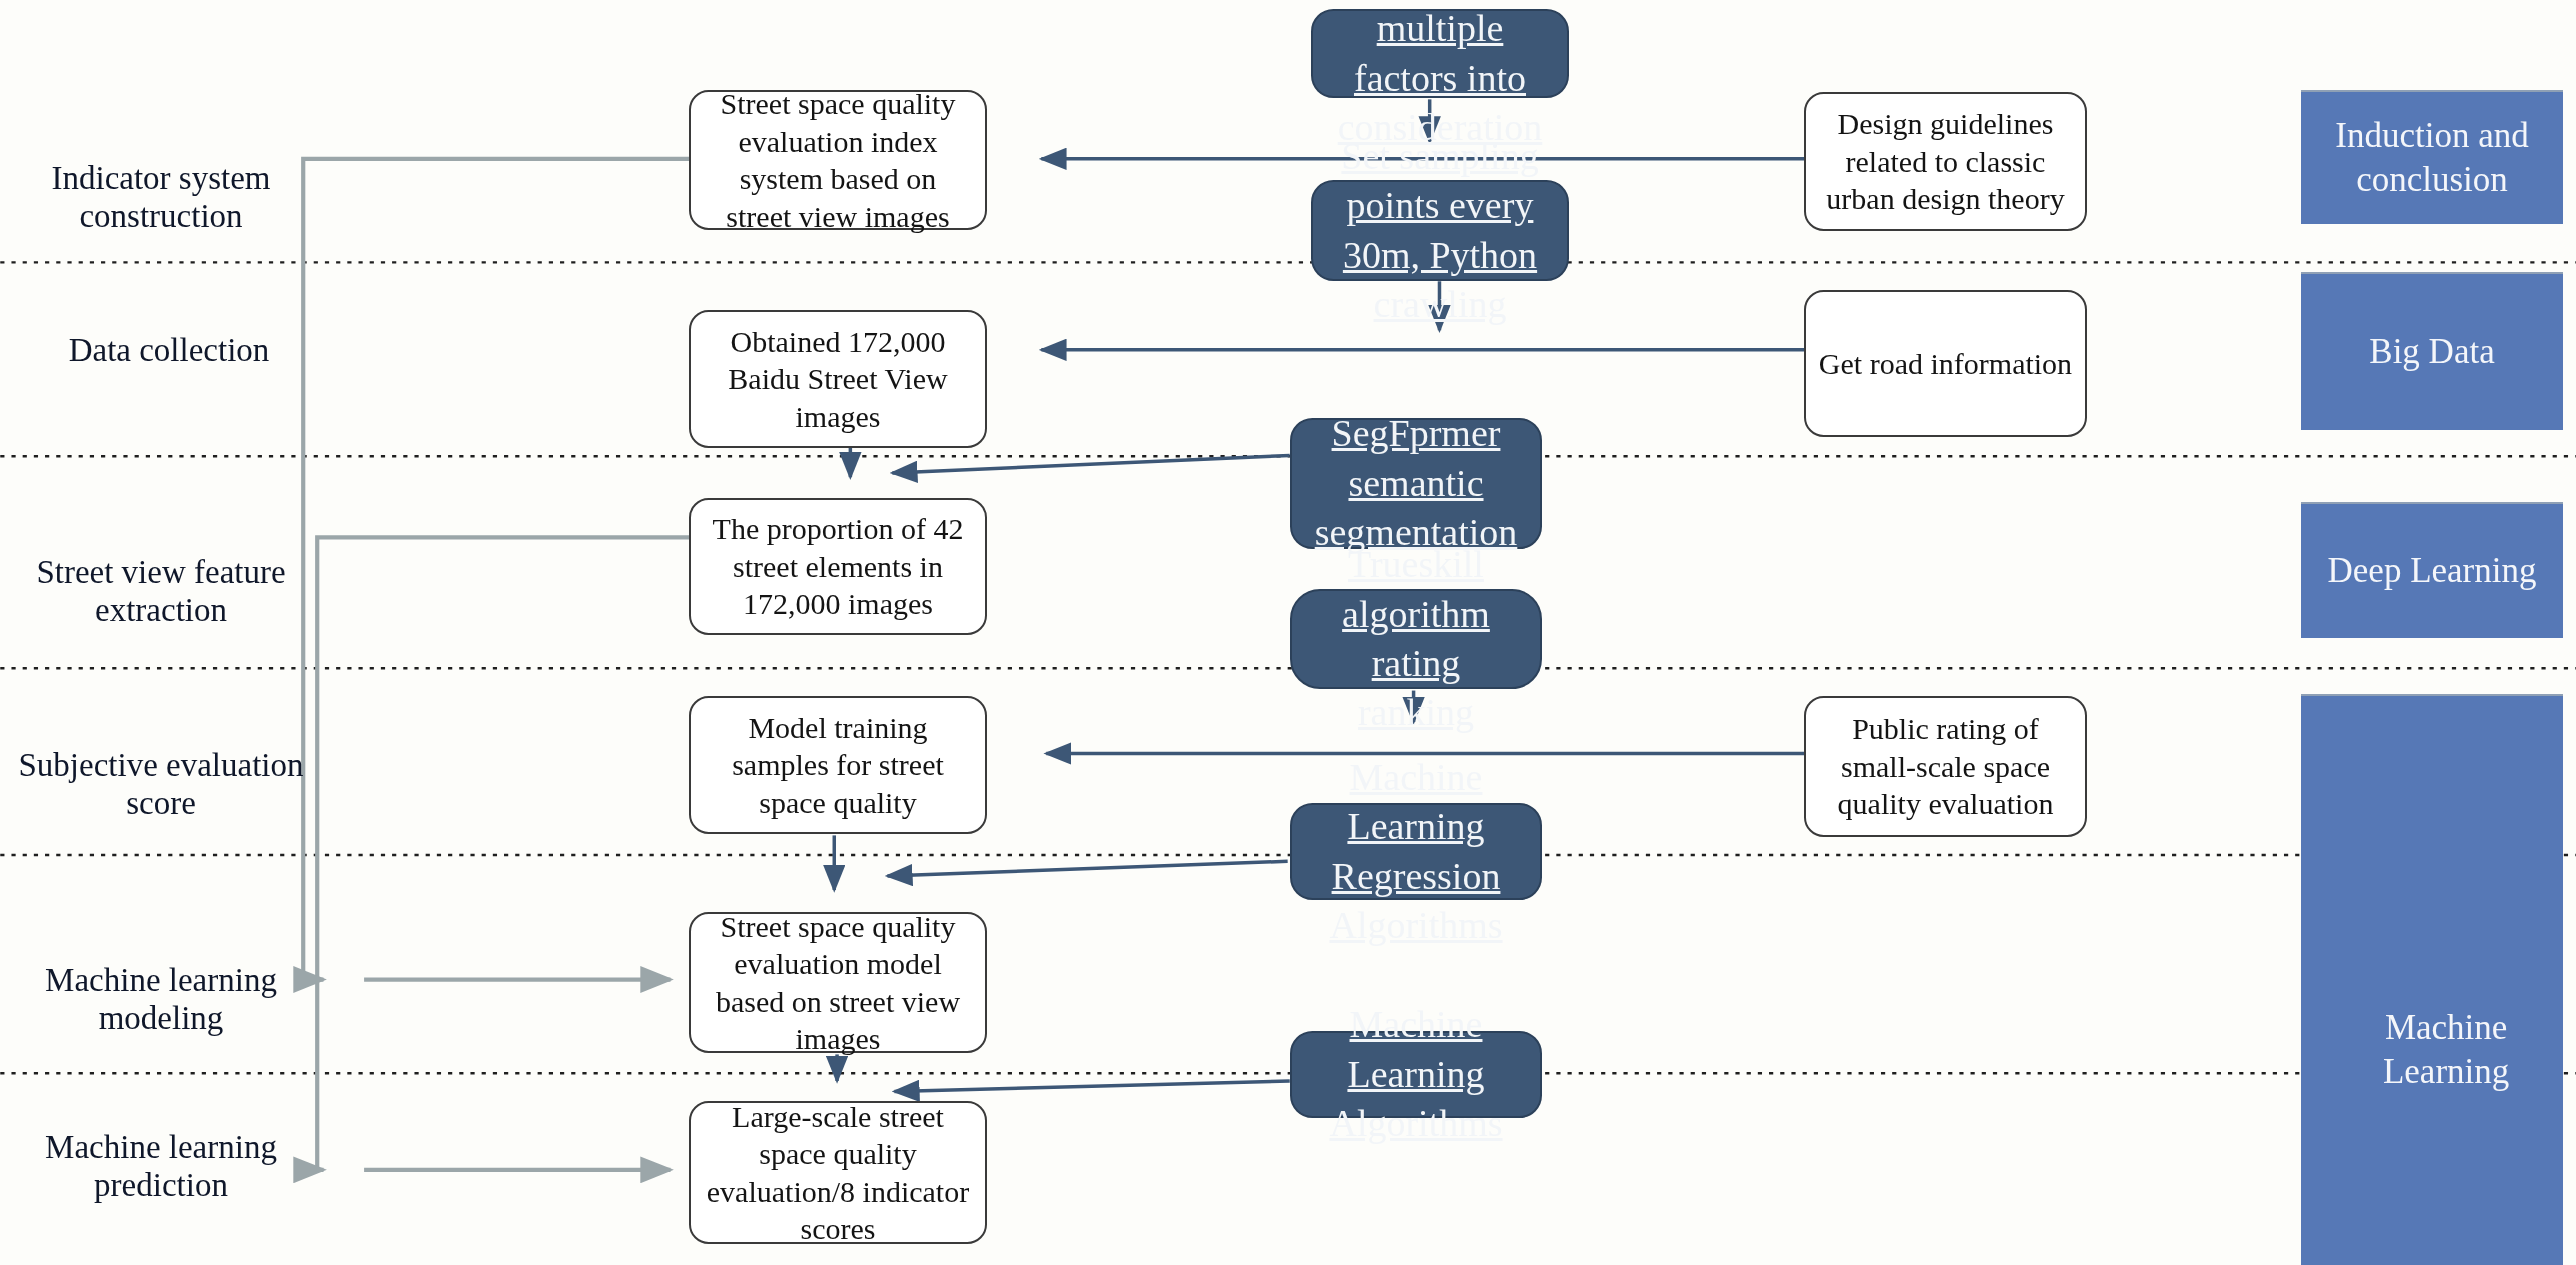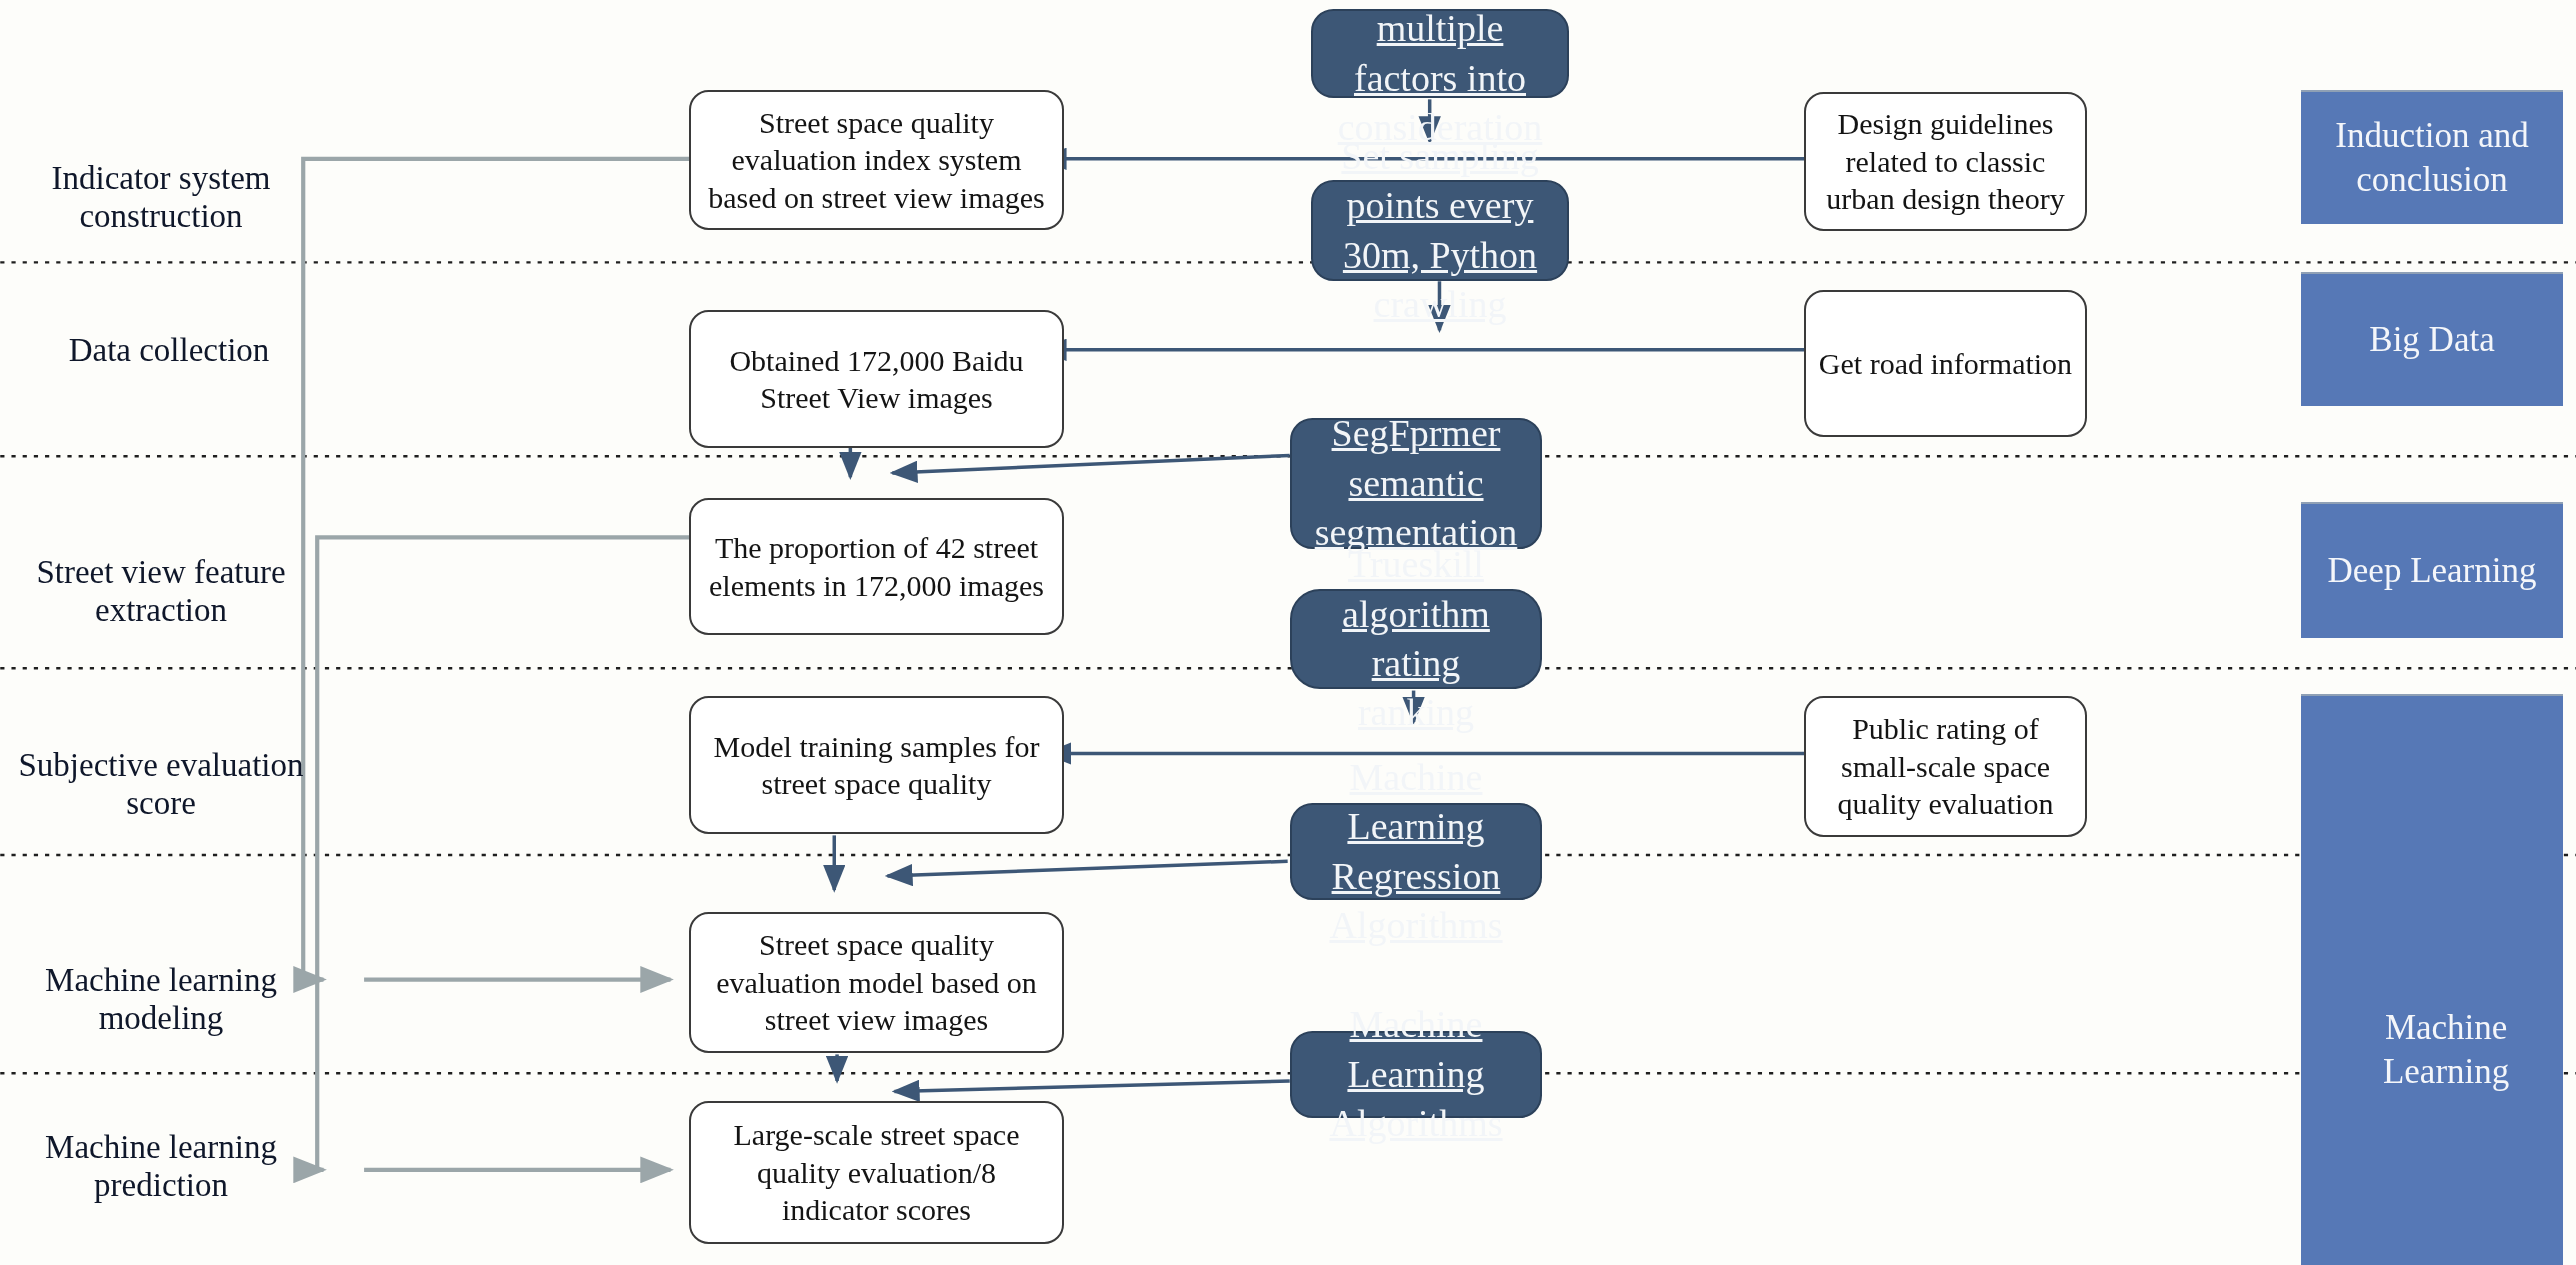--- a/index.html
+++ b/index.html
@@ -14,21 +14,21 @@
     position:absolute;left:0;width:322px;z-index:2;
     color:#0f172a;font-size:33px;line-height:1.15;text-align:center;
   }
   .wbox{
     position:absolute;z-index:2;background:#ffffff;
     border:2.1px solid #3a3a3a;border-radius:19.6px;
     display:flex;align-items:center;justify-content:center;
     text-align:center;color:#141414;font-size:30px;line-height:1.25;
     padding:4.2px 12.6px;box-sizing:border-box;
   }
-  .col-main{left:689px;width:375px;}
+  .col-main{left:689px;width:298px;}
   .col-input{left:1804px;width:283px;}
   .dbox{
     position:absolute;z-index:2;background:#3d5776;
     border:2.1px solid #2c415a;border-radius:22.4px;
     display:flex;align-items:center;justify-content:center;
     text-align:center;color:#f2f5f8;font-size:38px;line-height:1.3;
     padding:14px 18px;box-sizing:border-box;text-decoration:underline;
   }
   .cbox{
     position:absolute;left:2301px;width:262px;z-index:2;background:#5678b6;
@@ -103,18 +103,18 @@
   <div class="dbox" style="left:1290px;width:252px;top:406px;height:131px;margin-top:12px;">SegFprmer semantic segmentation</div>
   <div class="dbox" style="left:1290px;width:252px;top:589px;height:100px;border-radius:30px;">Trueskill algorithm rating ranking</div>
   <div class="dbox" style="left:1290px;width:252px;top:803px;height:97px;">Machine Learning Regression Algorithms</div>
   <div class="dbox" style="left:1290px;width:252px;top:1031px;height:87px;">Machine Learning Algorithms</div>
 
   <div class="wbox col-input" style="top:92px;height:139px;">Design guidelines related to classic urban design theory</div>
   <div class="wbox col-input" style="top:290px;height:147px;">Get road information</div>
   <div class="wbox col-input" style="top:696px;height:141px;">Public rating of small-scale space quality evaluation</div>
 
   <div class="cbox" style="top:90px;height:134px;">Induction and conclusion</div>
-  <div class="cbox" style="top:272px;height:134px;">Big Data</div>
+  <div class="cbox" style="top:272px;height:158px;">Big Data</div>
   <div class="cbox" style="top:502px;height:136px;">Deep Learning</div>
   <div class="cbox" style="top:694px;height:709px;padding-left:38px;">Machine Learning</div>
 
 </div>
 
 
 </body></html>

